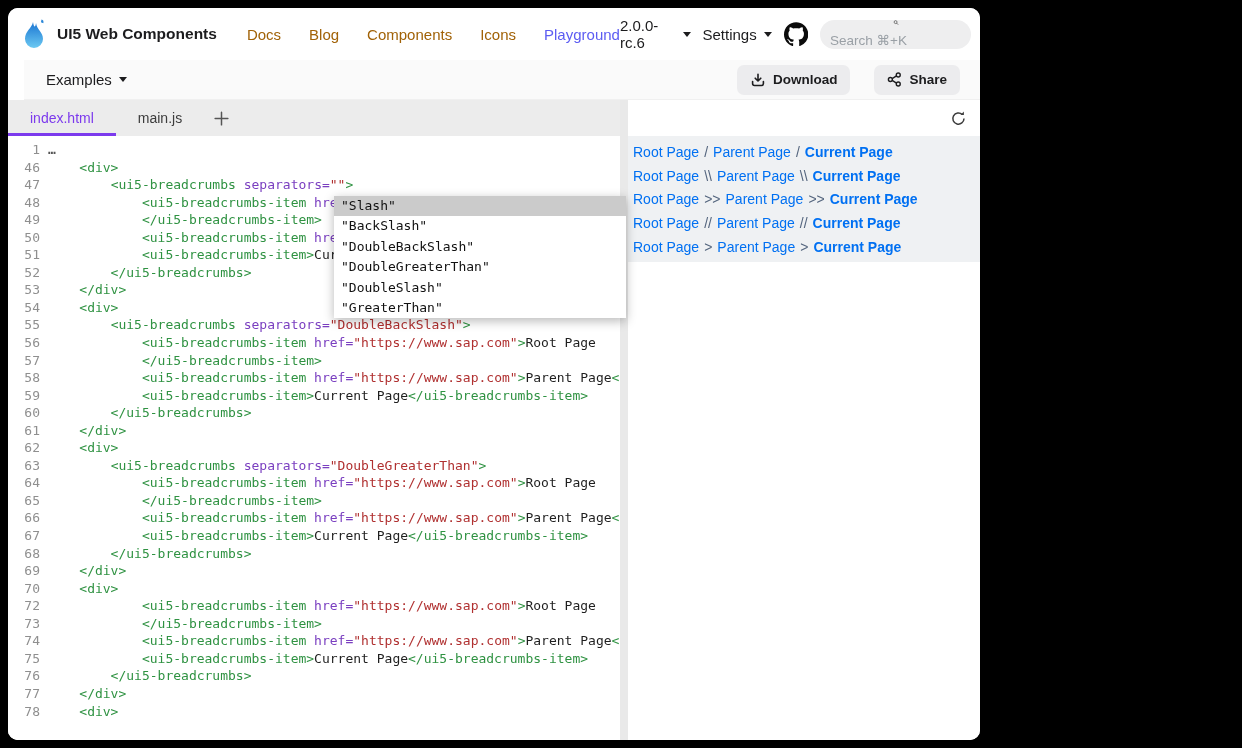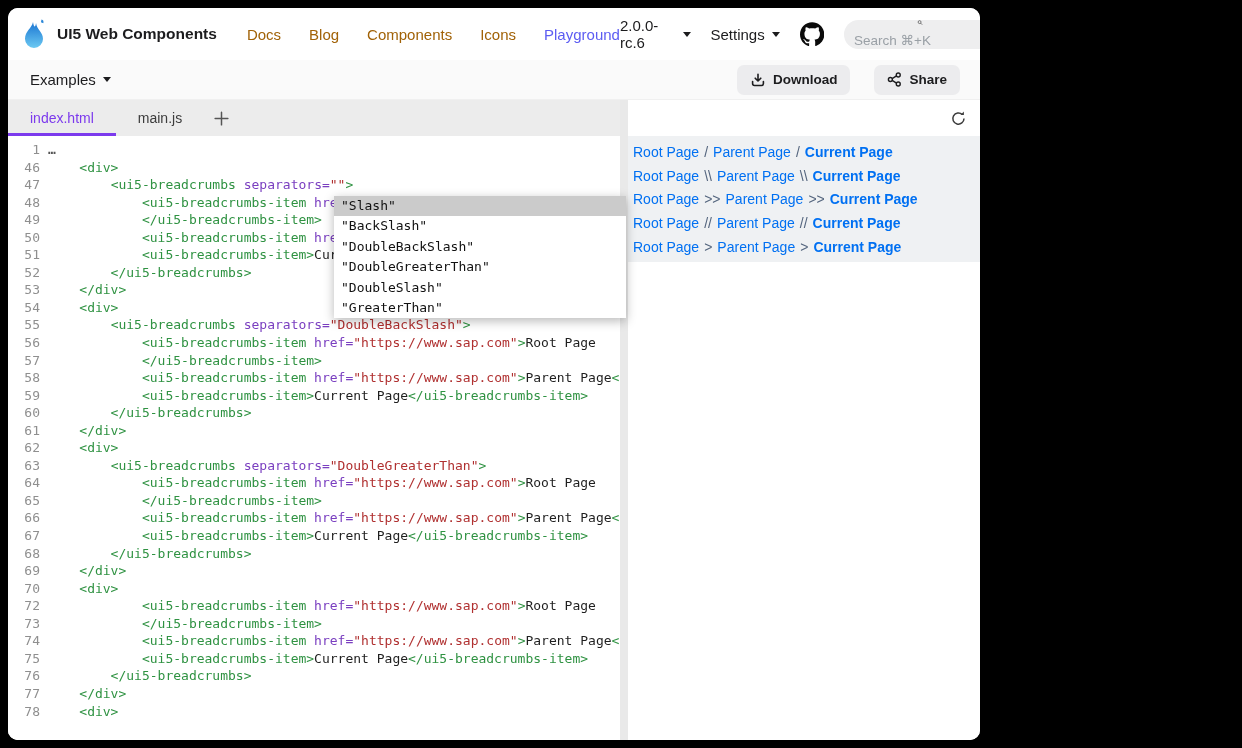--- a/index.html
+++ b/index.html
@@ -14,37 +14,37 @@
   
   .navbar{
     height:52px;display:flex;align-items:center;padding:0 18px 0 14px;
     background:#fff;box-sizing:border-box;
   }
   .logo{width:26px;height:32px;flex:none;}
   .brand{font-size:15.5px;font-weight:700;color:#1c1c1e;margin-left:9px;white-space:nowrap;}
   .nav-links{display:flex;gap:28px;margin-left:30px;}
   .nav-link{font-size:15px;color:#a16207;cursor:pointer;white-space:nowrap;}
   .nav-link.active{color:var(--nav-active,#5c5cf2);}
-  .nav-right{margin-left:auto;display:flex;align-items:center;gap:20px;}
+  .nav-right{margin-left:auto;display:flex;align-items:center;gap:12px;}
   .menu-trigger{display:flex;align-items:center;gap:7px;font-size:15px;color:#1c1c1e;cursor:pointer;}
   .caret{width:0;height:0;border-left:4.5px solid transparent;border-right:4.5px solid transparent;border-top:5px solid #1c1c1e;display:inline-block;}
   .gh{width:27px;height:27px;display:block;}
   .search{
     display:flex;align-items:center;width:166px;height:29px;background:#eeeeef;
     border-radius:15px;padding:0 10px;box-sizing:border-box;gap:7px;flex-direction:column;
   }
   .search input{
     border:none;background:transparent;outline:none;width:100%;
     font-size:13.5px;color:#333;font-family:"Liberation Sans",sans-serif;
   }
   .search input::placeholder{color:#9aa0a6;}
   
   .toolbar{
     height:40px;background:#fafafa;display:flex;align-items:center;
-    padding:0 20px 0 22px;box-sizing:border-box;border-bottom:1px solid #f0f0f0;
+    padding:0 20px 0 22px;box-sizing:border-box;border-bottom:1px solid #f0f0f0;margin-left:16px;
   }
   .toolbar .menu-trigger{font-size:15px;}
   .toolbar-right{margin-left:auto;display:flex;gap:24px;}
   .btn{
     display:flex;align-items:center;gap:7px;height:30px;padding:0 13px;
     background:#ececee;border:none;border-radius:7px;font-size:13.5px;font-weight:700;
     color:#1c1c1e;cursor:pointer;font-family:"Liberation Sans",sans-serif;
   }
   
   .main{position:absolute;top:92px;left:0;right:0;bottom:0;display:flex;}

